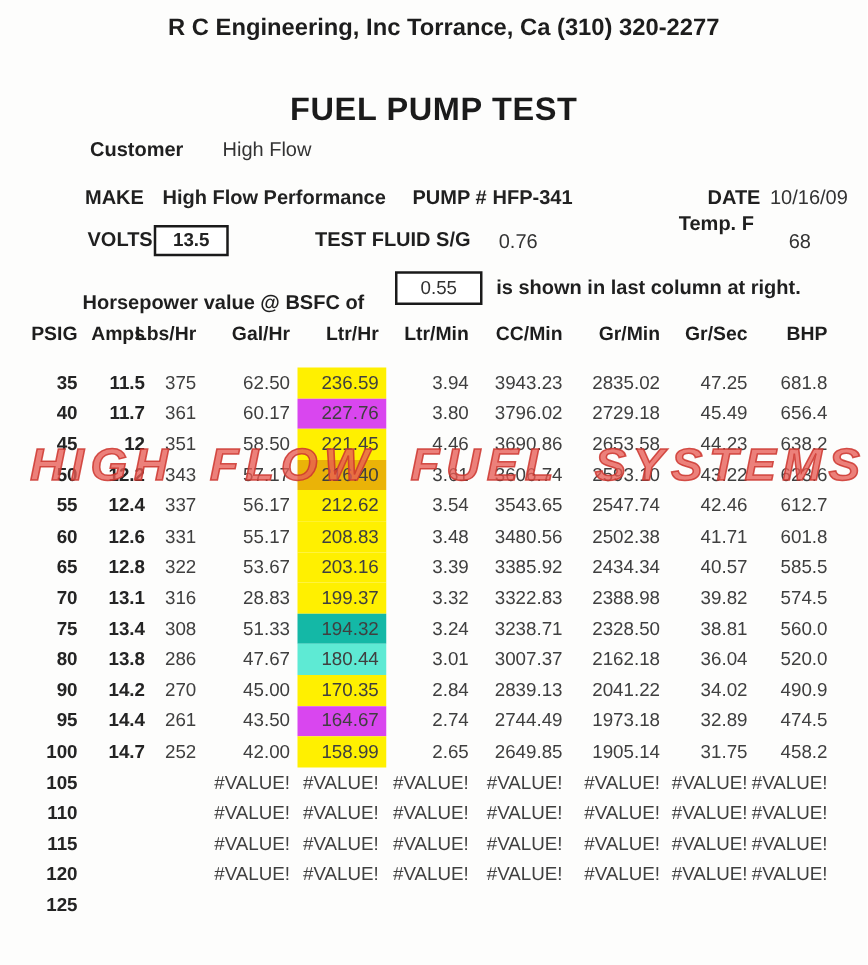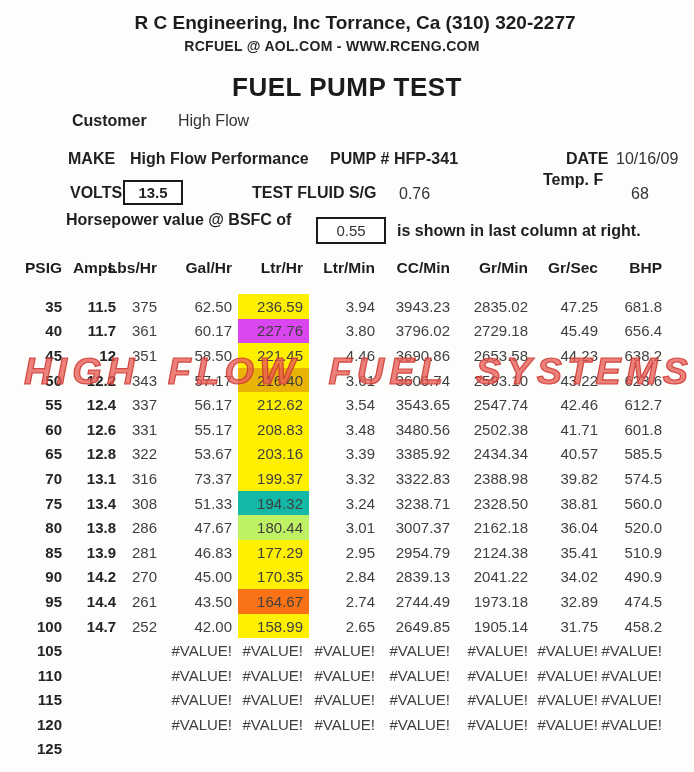--- a/index.html
+++ b/index.html
@@ -84,21 +84,20 @@
     -webkit-text-stroke: 1.2px rgba(204, 54, 47, 0.85);
     pointer-events: none;
   }
 </style>
 </head>
 <body>
 
 <div class="page">
 
   <div class="abs company-line pre">R C Engineering, Inc  Torrance,  Ca  (310) 320-2277</div>
-  <div class="abs contact-line">RCFUEL @ AOL.COM - WWW.RCENG.COM</div>
   <div class="abs doc-title">FUEL PUMP TEST</div>
 
   <div class="abs lbl" style="top:112px; left:72px;">Customer</div>
   <div class="abs val" style="top:112px; left:178px;">High Flow</div>
 
   <div class="abs lbl" style="top:150px; left:68px;">MAKE</div>
   <div class="abs val-b" style="top:150px; left:130px;">High Flow Performance</div>
   <div class="abs lbl" style="top:150px; left:330px;">PUMP #</div>
   <div class="abs val-b" style="top:150px; left:394px;">HFP-341</div>
   <div class="abs lbl" style="top:150px; left:566px;">DATE</div>
@@ -106,21 +105,21 @@
 
   <div class="abs lbl" style="top:184px; left:70px;">VOLTS</div>
   <div class="box" style="top:180px; left:123px; width:60px; height:25px;">
     <span class="val-b" style="font-size:15px;">13.5</span>
   </div>
   <div class="abs lbl pre" style="top:184px; left:252px;">TEST FLUID  S/G</div>
   <div class="abs val" style="top:185px; left:399px;">0.76</div>
   <div class="abs lbl" style="top:171px; left:543px;">Temp. F</div>
   <div class="abs val" style="top:185px; left:631px;">68</div>
 
-  <div class="abs lbl pre" style="top:211px; left:66px;">Horsepower value @  BSFC of</div>
+  <div class="abs lbl pre" style="top:234px; left:66px;">Horsepower value @  BSFC of</div>
   <div class="box" style="top:217px; left:316px; width:70px; height:27px;">
     <span class="val" style="font-size:15px;">0.55</span>
   </div>
   <div class="abs lbl" style="top:222px; left:397px;">is shown in last column at right.</div>
 
   <div class="table" id="flow-table">
       <div class="trow thead">
         <div class="tcell hcell">PSIG</div>
         <div class="tcell hcell">Amps</div>
         <div class="tcell hcell">Lbs/Hr</div>
@@ -214,21 +213,21 @@
         <div class="tcell">3.39</div>
         <div class="tcell">3385.92</div>
         <div class="tcell">2434.34</div>
         <div class="tcell">40.57</div>
         <div class="tcell">585.5</div>
       </div>
       <div class="trow">
         <div class="tcell bcol">70</div>
         <div class="tcell bcol">13.1</div>
         <div class="tcell">316</div>
-        <div class="tcell">73.37</div>
+        <div class="tcell">28.83</div>
         <div class="tcell" style="background: rgb(255, 240, 0);">199.37</div>
         <div class="tcell">3.32</div>
         <div class="tcell">3322.83</div>
         <div class="tcell">2388.98</div>
         <div class="tcell">39.82</div>
         <div class="tcell">574.5</div>
       </div>
       <div class="trow">
         <div class="tcell bcol">75</div>
         <div class="tcell bcol">13.4</div>
@@ -239,57 +238,45 @@
         <div class="tcell">3238.71</div>
         <div class="tcell">2328.50</div>
         <div class="tcell">38.81</div>
         <div class="tcell">560.0</div>
       </div>
       <div class="trow">
         <div class="tcell bcol">80</div>
         <div class="tcell bcol">13.8</div>
         <div class="tcell">286</div>
         <div class="tcell">47.67</div>
-        <div class="tcell" style="background: #bef264;">180.44</div>
+        <div class="tcell" style="background: #5eead4;">180.44</div>
         <div class="tcell">3.01</div>
         <div class="tcell">3007.37</div>
         <div class="tcell">2162.18</div>
         <div class="tcell">36.04</div>
         <div class="tcell">520.0</div>
-      </div>
-      <div class="trow">
-        <div class="tcell bcol">85</div>
-        <div class="tcell bcol">13.9</div>
-        <div class="tcell">281</div>
-        <div class="tcell">46.83</div>
-        <div class="tcell" style="background: rgb(255, 240, 0);">177.29</div>
-        <div class="tcell">2.95</div>
-        <div class="tcell">2954.79</div>
-        <div class="tcell">2124.38</div>
-        <div class="tcell">35.41</div>
-        <div class="tcell">510.9</div>
       </div>
       <div class="trow">
         <div class="tcell bcol">90</div>
         <div class="tcell bcol">14.2</div>
         <div class="tcell">270</div>
         <div class="tcell">45.00</div>
         <div class="tcell" style="background: rgb(255, 240, 0);">170.35</div>
         <div class="tcell">2.84</div>
         <div class="tcell">2839.13</div>
         <div class="tcell">2041.22</div>
         <div class="tcell">34.02</div>
         <div class="tcell">490.9</div>
       </div>
       <div class="trow">
         <div class="tcell bcol">95</div>
         <div class="tcell bcol">14.4</div>
         <div class="tcell">261</div>
         <div class="tcell">43.50</div>
-        <div class="tcell" style="background: #f97316;">164.67</div>
+        <div class="tcell" style="background: #d946ef;">164.67</div>
         <div class="tcell">2.74</div>
         <div class="tcell">2744.49</div>
         <div class="tcell">1973.18</div>
         <div class="tcell">32.89</div>
         <div class="tcell">474.5</div>
       </div>
       <div class="trow">
         <div class="tcell bcol">100</div>
         <div class="tcell bcol">14.7</div>
         <div class="tcell">252</div>

